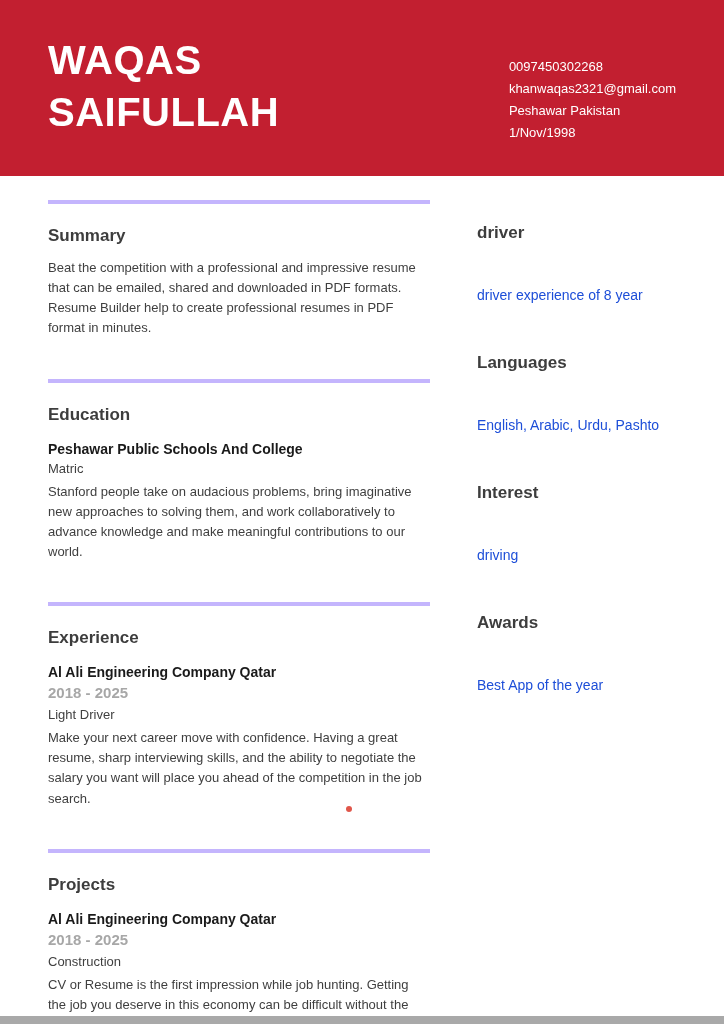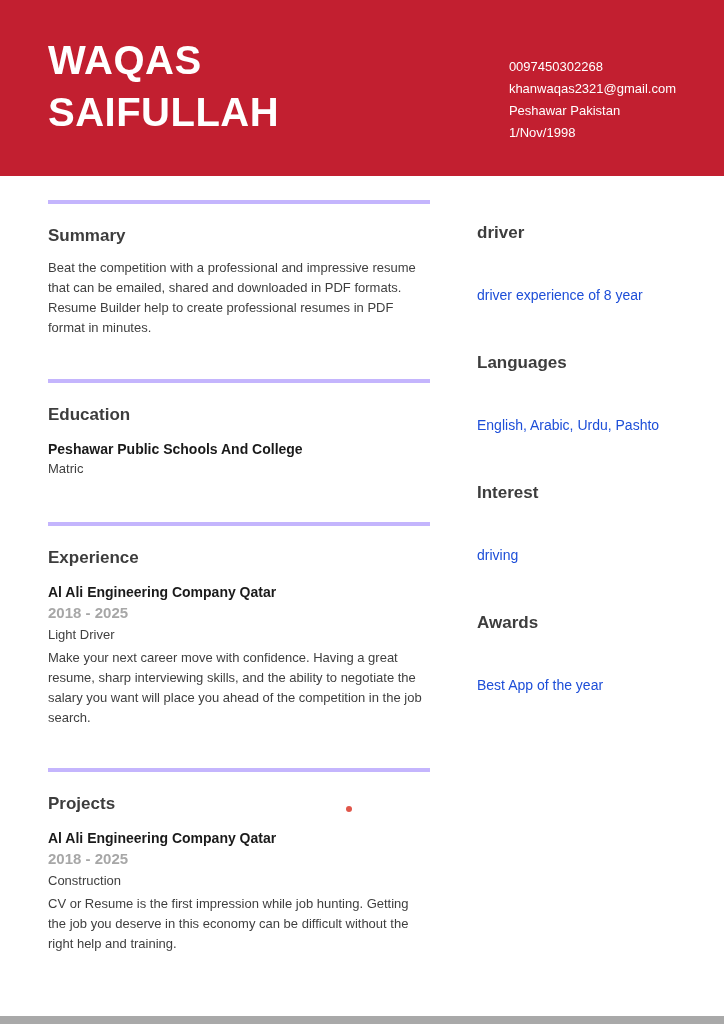--- a/index.html
+++ b/index.html
@@ -137,20 +137,21 @@
 
     <div class="section">
       <div class="section-title">Summary</div>
       <div class="para">Beat the competition with a professional and impressive resume that can be emailed, shared and downloaded in PDF formats. Resume Builder help to create professional resumes in PDF format in minutes.</div>
     </div>
 
     <div class="section">
       <div class="section-title">Education</div>
       <div class="entry-title">Peshawar Public Schools And College</div>
       <div class="entry-sub">Matric</div>
+      <div class="para">Stanford people take on audacious problems, bring imaginative new approaches to solving them, and work collaboratively to advance knowledge and make meaningful contributions to our world.</div>
     </div>
 
     <div class="section">
       <div class="section-title">Experience</div>
       <div class="entry-title">Al Ali Engineering Company Qatar</div>
       <div class="entry-dates">2018 - 2025</div>
       <div class="entry-sub">Light Driver</div>
       <div class="para">Make your next career move with confidence. Having a great resume, sharp interviewing skills, and the ability to negotiate the salary you want will place you ahead of the competition in the job search.</div>
     </div>
 

